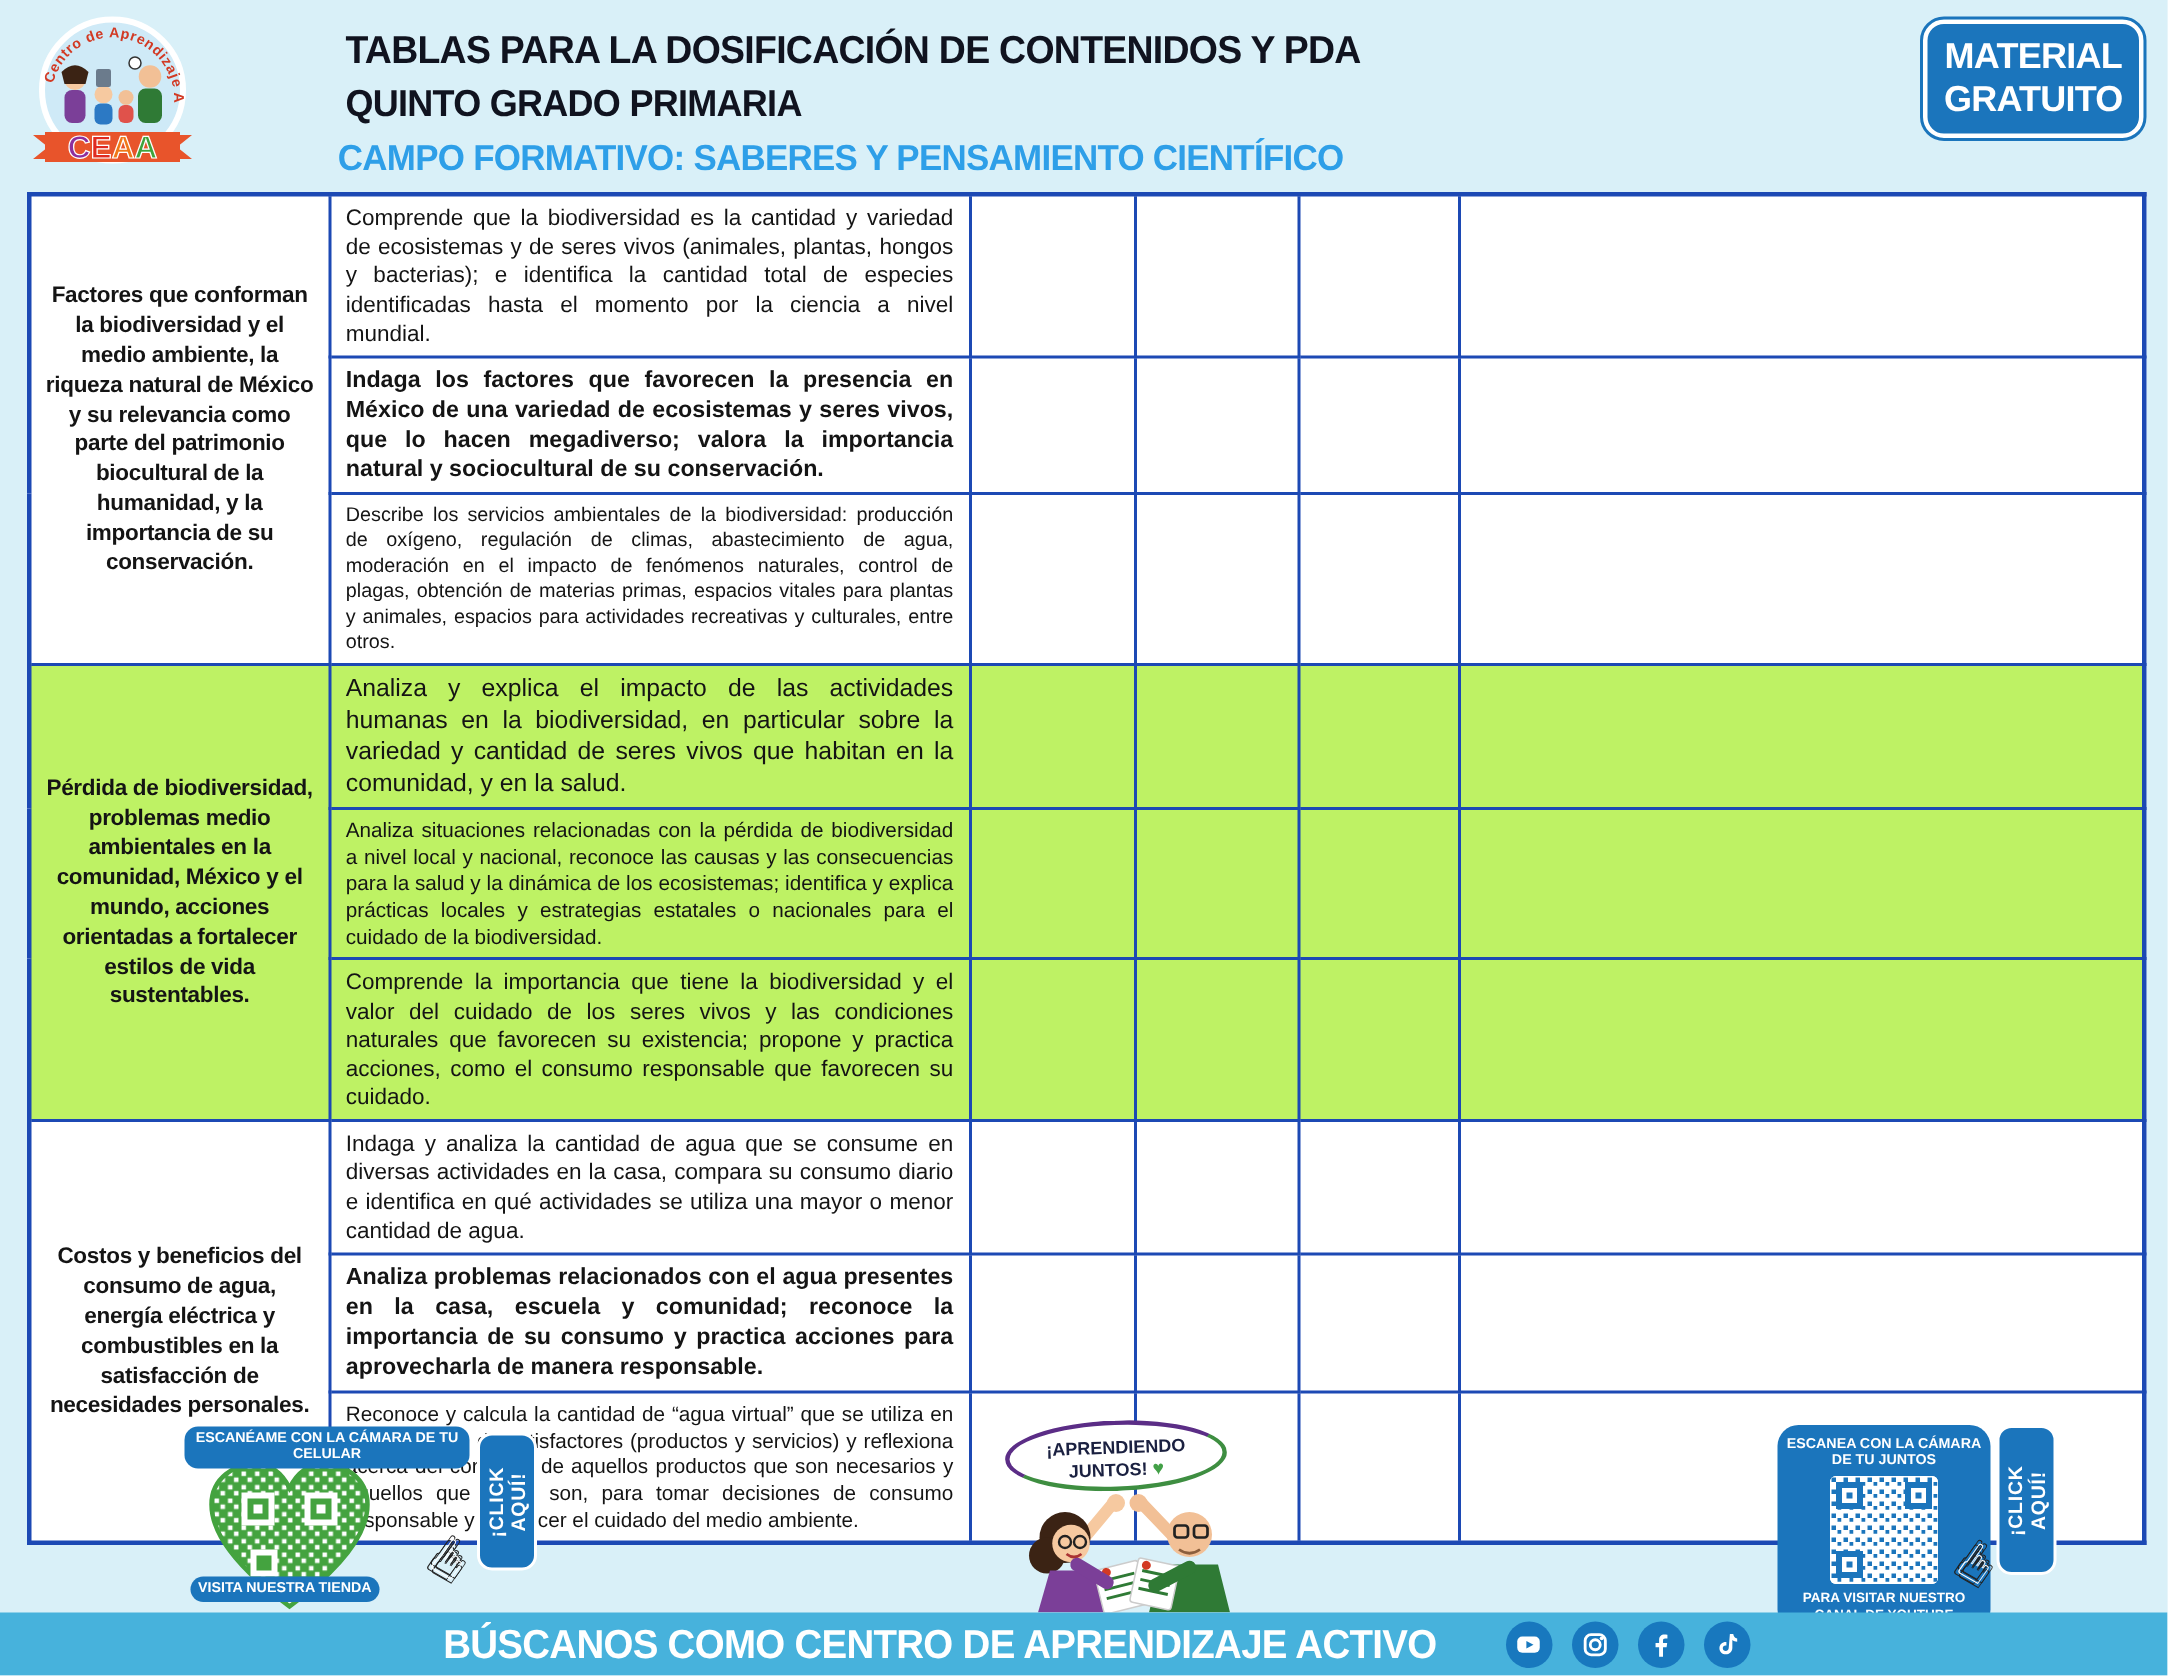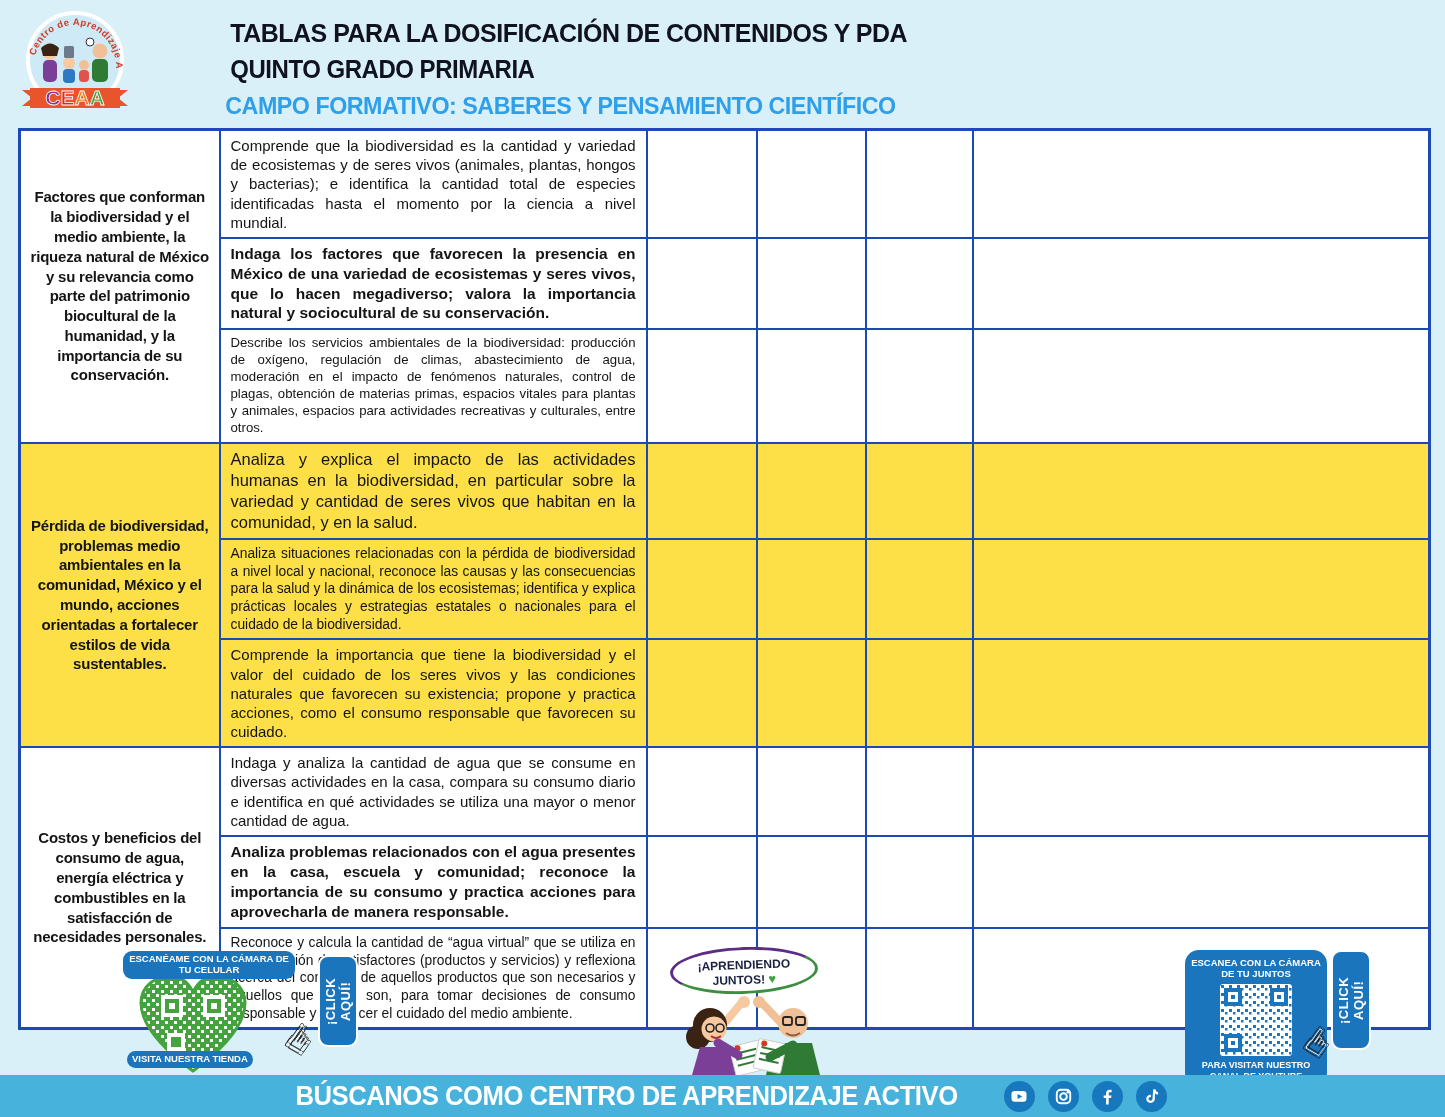--- a/index.html
+++ b/index.html
@@ -16,39 +16,39 @@
   .campo { font-size:24px; font-weight:bold; color:#2E9FE8; letter-spacing:-0.5px; margin-top:8px; transform:scaleX(0.97); }
   .badge { position:absolute; right:16px; top:13px; width:147px; background:#1B75BC; border:3px solid #FFFFFF;
            outline:2px solid #1B75BC; border-radius:14px; color:#fff; font-weight:bold; font-size:24px;
            text-align:center; line-height:1.22; padding:7px 4px; letter-spacing:-0.5px; }
 
   
   .dosif-table { position:absolute; left:18px; top:128px; width:1410px; height:817px;
                  border-collapse:collapse; table-layout:fixed; background:#fff; }
   .dosif-table td { border:2px solid #1C49B4; vertical-align:middle; color:#141414; }
   .dosif-table { border:3px solid #1C49B4; }
-  tr.g-blue td { background:#fde047; }
+  tr.g-blue td { background:#bef264; }
   tr.g-white td { background:#FFFFFF; }
   td.contenido { font-weight:bold; font-size:15px; text-align:center; line-height:1.32; padding:4px 9px; letter-spacing:-0.2px; }
   td.pda { text-align:justify; padding:5px 10px; line-height:1.28; }
   .fs15  { font-size:15px; }
   .fs155 { font-size:15.5px;font-weight:bold; }
   .fs16  { font-size:16.5px; }
   .fs13  { font-size:13.2px; }
   .fs135 { font-size:13.8px; }
   tbody tr:nth-child(1){height:97px} tbody tr:nth-child(2){height:90px} tbody tr:nth-child(3){height:85px}
   tbody tr:nth-child(4){height:90px} tbody tr:nth-child(5){height:93px} tbody tr:nth-child(6){height:89px}
   tbody tr:nth-child(7){height:88px} tbody tr:nth-child(8){height:92px} tbody tr:nth-child(9){height:93px}
 
   
   .footer { position:absolute; left:0; top:945px; width:1445px; height:130px; }
   .pill { background:#1B75BC; color:#fff; font-weight:bold; border-radius:9px; text-align:center;
           display:inline-block; line-height:1.15; }
   .qr-left { position:absolute; left:105px; top:6px; width:250px; }
-  .qr-left .top-pill { position:absolute; left:18px; top:0; width:172px; font-size:9.5px; padding:3px 6px; z-index:2; }
+  .qr-left .top-pill { position:absolute; left:18px; top:0; width:190px; font-size:9.5px; padding:3px 6px; z-index:2; }
   .qr-left .heart-svg { position:absolute; left:28px; top:20px; }
   .qr-left .bottom-pill { position:absolute; left:22px; top:100px; font-size:9.5px; padding:3px 5px; z-index:2; }
   .click-vert { background:#1B75BC; color:#fff; font-weight:bold; border-radius:10px; border:2px solid #fff;
                 writing-mode:vertical-rl; transform:rotate(180deg); font-size:13px; letter-spacing:0.5px;
                 padding:10px 3px; text-align:center; }
   .qr-left .click-vert { position:absolute; left:213px; top:4px; height:92px; }
   .hand { position:absolute; font-size:34px; color:#fff; transform:rotate(-55deg);
           text-shadow:-2px -2px 0 #222,2px -2px 0 #222,-2px 2px 0 #222,2px 2px 0 #222; z-index:3; }
   .qr-left .hand { left:180px; top:68px; }
 
@@ -109,20 +109,24 @@
         <tspan fill="#8E2F9E">C</tspan><tspan fill="#E02B20">E</tspan><tspan fill="#F07818">A</tspan><tspan fill="#3FA33C">A</tspan>
       </text>
     </svg>
 
     <div class="titles">
       <div class="title-1">TABLAS PARA LA DOSIFICACIÓN DE CONTENIDOS Y PDA</div>
       <div class="title-2">QUINTO GRADO PRIMARIA</div>
       <div class="campo">CAMPO FORMATIVO: SABERES Y PENSAMIENTO CIENTÍFICO</div>
     </div>
 
+    <div class="badge">
+      <div>MATERIAL</div>
+      <div>GRATUITO</div>
+    </div>
   </div>
 
   <table class="dosif-table">
     <colgroup>
       <col style="width:200px">
         <col style="width:427px">
         <col style="width:110px">
       <col style="width:109px">
         <col style="width:107px">
         <col style="width:457px">

